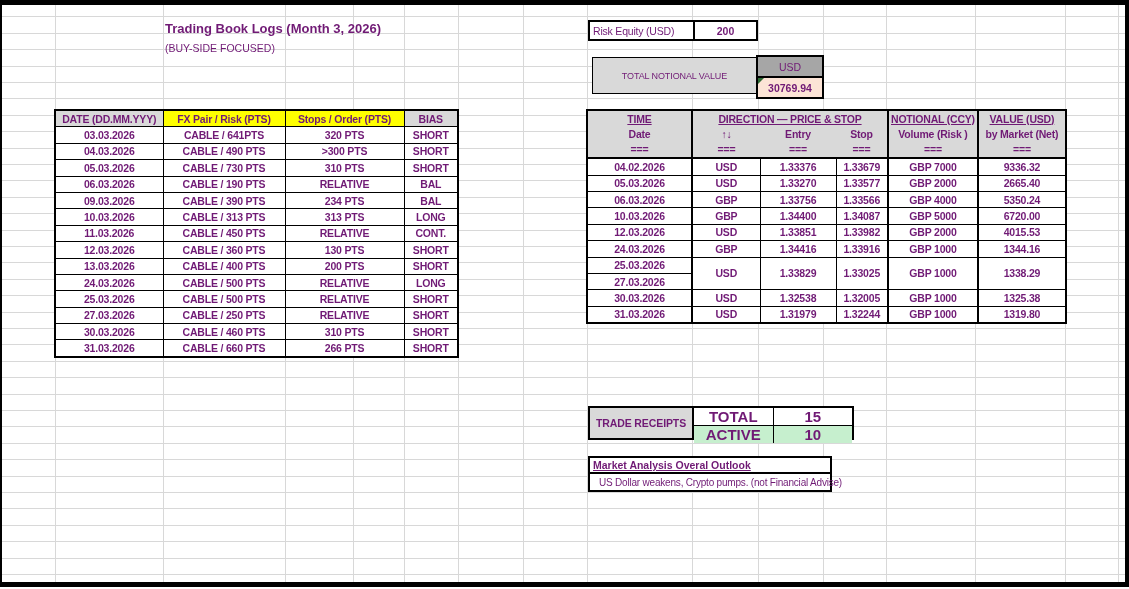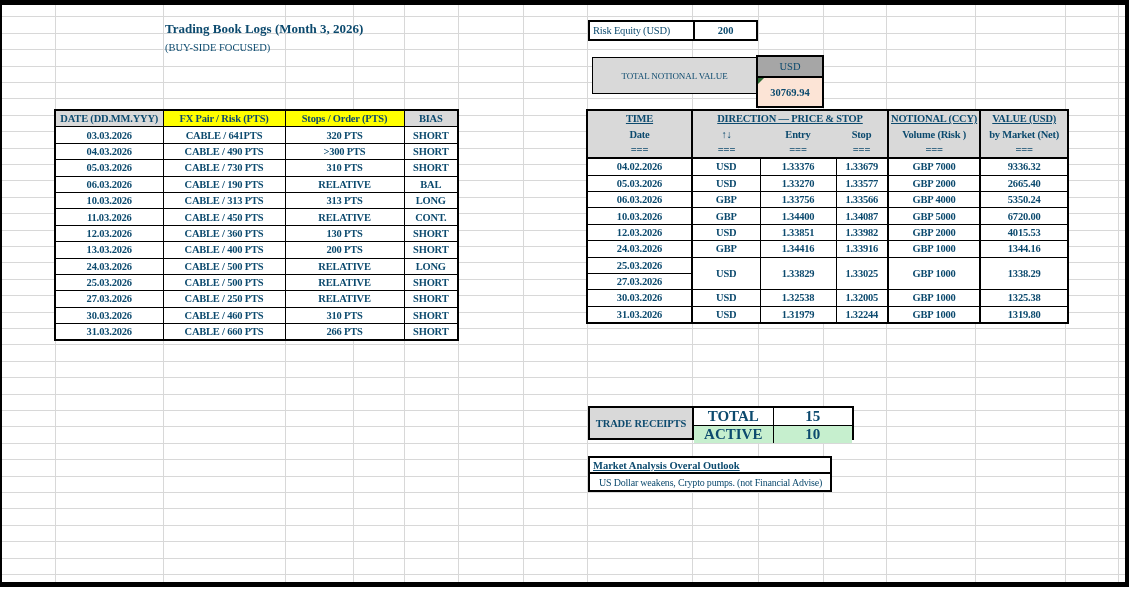--- a/index.html
+++ b/index.html
@@ -1,20 +1,20 @@
 <!DOCTYPE html>
 <html><head>
 <meta charset="utf-8">
 <style>
   html,body { margin:0; padding:0; background:#fff; }
   #sheet {
     position:relative; width:1129px; height:589px;
     background:#fff; overflow:hidden;
-    font-family:Liberation Serif, serif;
-    color:#0c4a6e;
+    font-family:Liberation Sans, sans-serif;
+    color:#701a75;
   }
   
   .hgrid {
     position:absolute; left:0; top:0.6px; width:1129px; height:581px;
     background:repeating-linear-gradient(to bottom,
       transparent 0px, transparent 15.4px, #d8d8d8 15.4px, #d8d8d8 16.4px);
   }
   .vline { position:absolute; top:5px; height:577px; width:1px; background:#d8d8d8; }
   
   .frame { position:absolute; background:#000; }
@@ -38,21 +38,21 @@
 
   
   #notional-label { left:592px; top:57px; width:165px; height:37px;
     background:#d9d9d9; border:1px solid #000; box-sizing:border-box;
     display:flex; align-items:center; justify-content:center;
     font-size:9px; letter-spacing:-0.1px; text-align:center; }
   #notional-box { left:756px; top:55px; width:68px;
     border:2px solid #000; box-sizing:border-box; background:#fff; }
   #notional-box .cur { height:19px; background:#a6a6a6; border-bottom:2px solid #000;
     display:flex; align-items:center; justify-content:center; font-size:10.5px; }
-  #notional-box .amt { position:relative; height:28px; background:#fce4d6;
+  #notional-box .amt { position:relative; height:19px; background:#fce4d6;
     display:flex; align-items:center; justify-content:center;
     font-weight:bold; font-size:10.5px; }
   #notional-box .tri { position:absolute; left:0; top:0; width:0; height:0;
     border-top:6px solid #2e6b34; border-right:6px solid transparent; }
 
   
   table { border-collapse:collapse; background:#fff; table-layout:fixed; }
   #log-table  { left:54px; top:109px; border:2px solid #000; }
   #trade-table{ left:586px; top:109px; border:2px solid #000; }
   th, td { height:15.4px; padding:0 2px; text-align:center; vertical-align:middle;
@@ -169,20 +169,26 @@
           <td>310 PTS</td>
           <td>SHORT</td>
         </tr>
         <tr>
           <td>06.03.2026</td>
           <td>CABLE / 190 PTS</td>
           <td>RELATIVE</td>
           <td>BAL</td>
         </tr>
         <tr>
+          <td>09.03.2026</td>
+          <td>CABLE / 390 PTS</td>
+          <td>234 PTS</td>
+          <td>BAL</td>
+        </tr>
+        <tr>
           <td>10.03.2026</td>
           <td>CABLE / 313 PTS</td>
           <td>313 PTS</td>
           <td>LONG</td>
         </tr>
         <tr>
           <td>11.03.2026</td>
           <td>CABLE / 450 PTS</td>
           <td>RELATIVE</td>
           <td>CONT.</td>

